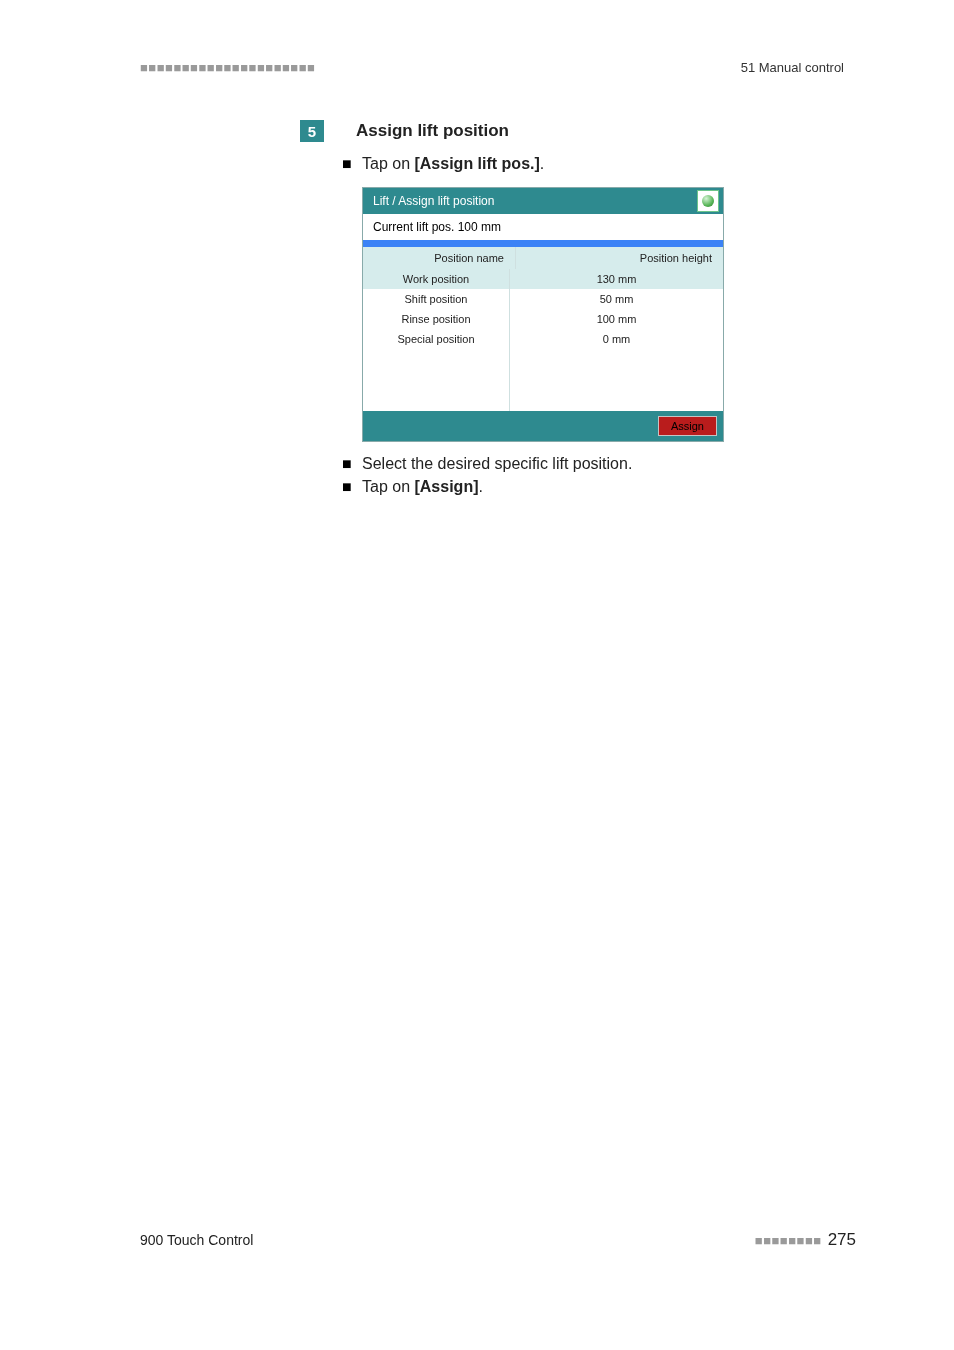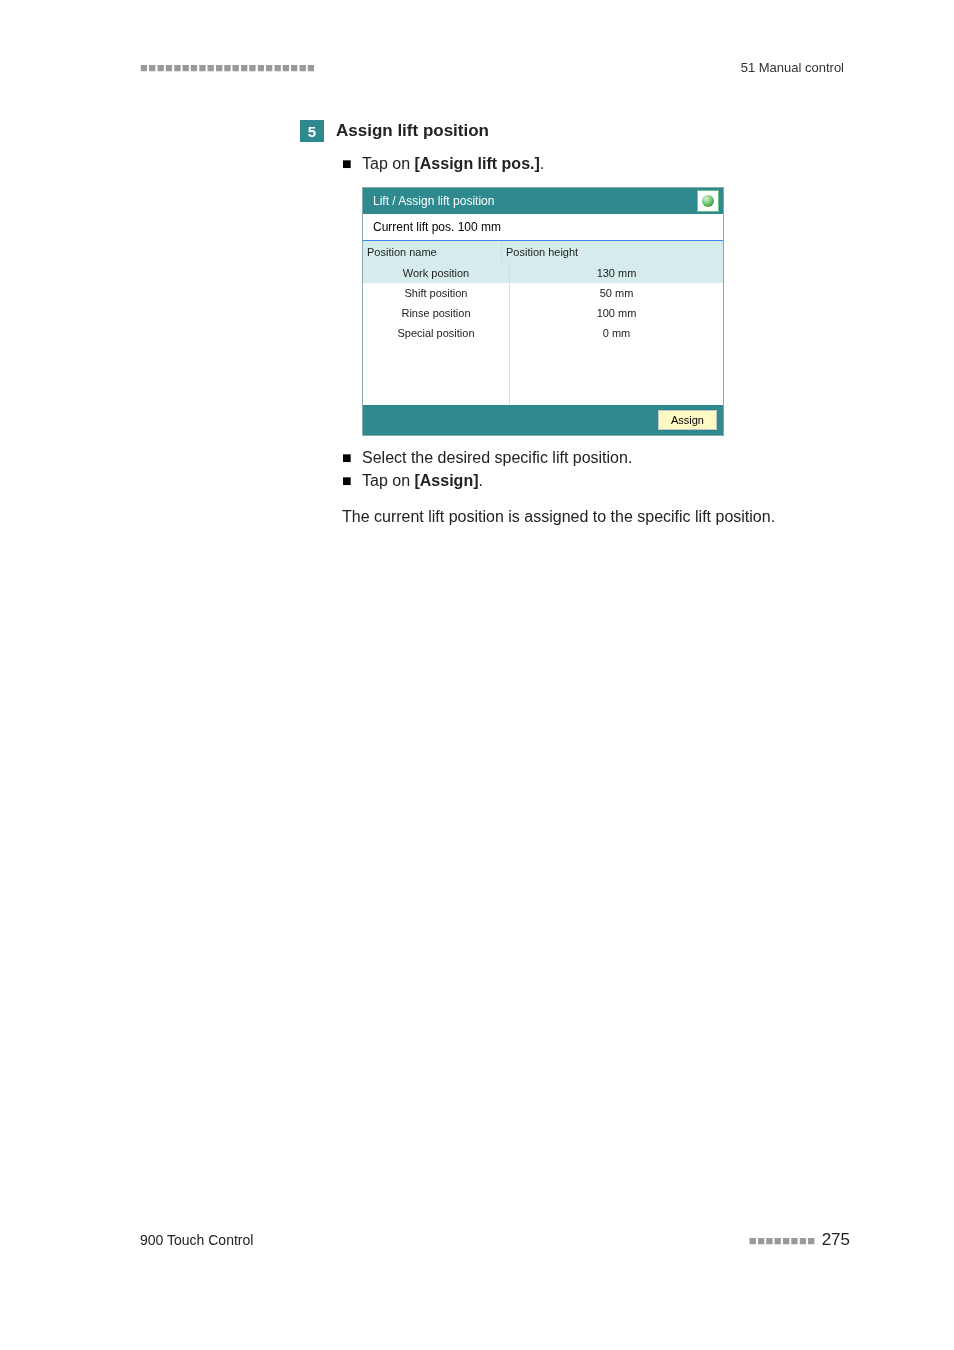--- a/index.html
+++ b/index.html
@@ -40,21 +40,21 @@
     background:#2e8a8f;
     color:#fff;
     font-weight:bold;
     width:24px;
     height:22px;
     display:inline-flex;
     align-items:center;
     justify-content:center;
     font-size:15px;
   }
-  .step-title { font-weight:bold; font-size:17px; }
+  .step-title { font-weight:bold; font-size:17px;margin-left:20px; }
 
   .bullets { margin: 10px 0 0 42px; font-size:16px; line-height:1.45; }
   .bullet-row { display:flex; gap:12px; }
   .bullet-mark { width:8px; color:#000; }
   .b { font-weight:bold; }
 
   .followup { margin-left:62px; font-size:16px; line-height:1.45; }
 
   .para-after { margin: 12px 0 0 42px; font-size:16px; line-height:1.45; }
 
@@ -84,56 +84,56 @@
   }
   .dlg-title-icon span {
     width:12px; height:12px; border-radius:50%;
     background: radial-gradient(circle at 35% 30%, #d6f4d6, #57b557 60%, #2b7a2b);
   }
 
   .dlg-sub {
     padding:6px 10px;
     font-size:12px;
     color:#000;
-    border-bottom:1px solid #3b82f6;
+    border-bottom:7px solid #3b82f6;
   }
 
   .dlg-tbl { display:flex; flex-direction:column; }
   .dlg-head, .dlg-row { display:flex; }
   .dlg-col1 { width: 130px; border-right:1px solid #cfe0e0; }
   .dlg-col2 { flex:1; }
   .dlg-head { background:#d6ecec; font-size:11px; }
-  .dlg-head div { padding:5px 4px; text-align:left; }
+  .dlg-head div { padding:5px 11px; text-align:right; }
   .dlg-row div { padding:4px 8px; text-align:center; font-size:11px; }
   .dlg-row.sel { background:#d6ecec; }
   .dlg-blank { height:62px; border-top:0; }
   .dlg-blank .dlg-col1 { border-right:1px solid #cfe0e0; }
 
   .dlg-footer {
     background:#2e8a8f;
     height:30px;
     display:flex;
     justify-content:flex-end;
     align-items:center;
     padding:0 6px;
   }
   .dlg-assign-btn {
-    background:#fef9c3;
+    background:#b91c1c;
     color:#000;
     font-size:11px;
     padding:3px 12px;
     border:1px solid #c4c4c4;
   }
 
   
   .ftr {
     position:absolute;
     bottom:100px;
     left:140px;
-    right:104px;
+    right:98px;
     display:flex;
     justify-content:space-between;
     align-items:center;
     font-size:14px;
   }
   .ftr-right { display:flex; align-items:center; gap:6px; }
   .ftr-dashes { color:#9a9a9a; letter-spacing:0.5px; font-size:13px; }
   .ftr-page { font-weight:normal; font-size:17px; }
 </style>
 </head>
@@ -209,21 +209,20 @@
       <span>Select the desired specific lift position.</span>
     </div>
     <div class="bullet-row">
       <span class="bullet-mark">■</span>
       <span>
         <span>Tap on </span><span class="b">[Assign]</span><span>.</span>
       </span>
     </div>
   </div>
 
-  <div class="para-after">The current lift position is assigned to the specific lift position.</div>
 </div>
 
 <div class="ftr">
   <span>900 Touch Control</span>
   <span class="ftr-right">
     <span class="ftr-dashes">■■■■■■■■</span>
     <span class="ftr-page">275</span>
   </span>
 </div>
 

